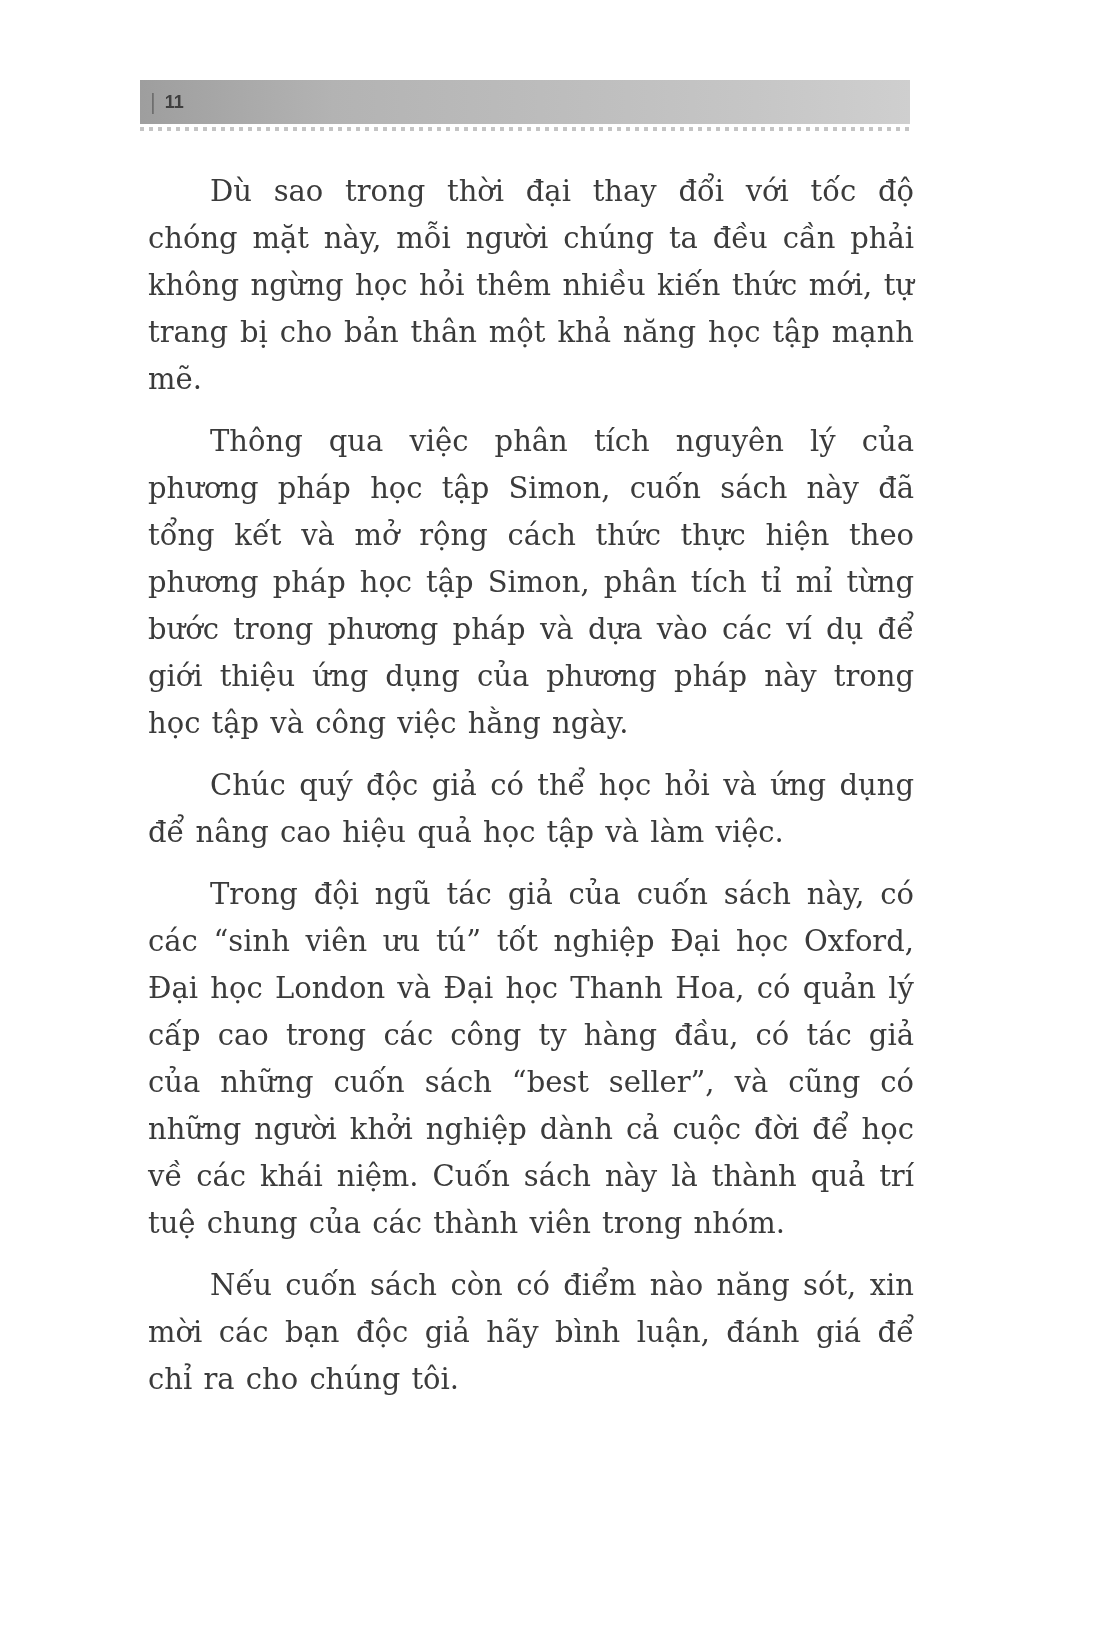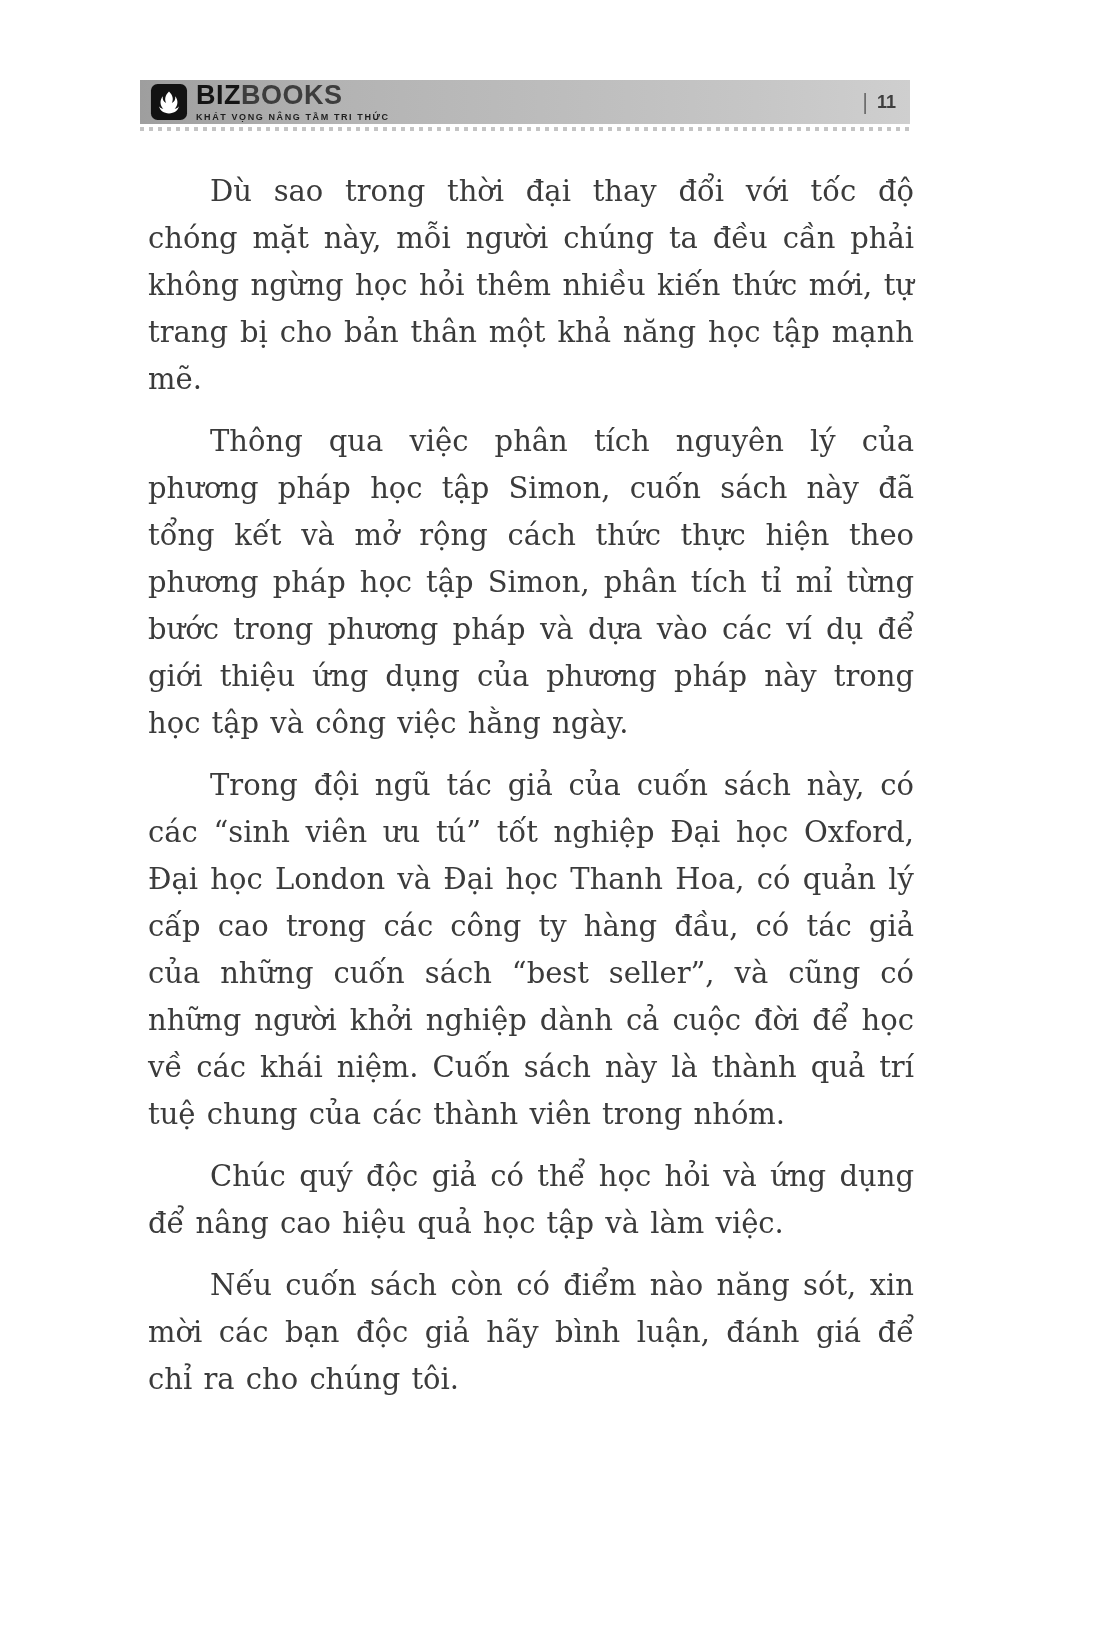--- a/index.html
+++ b/index.html
@@ -107,41 +107,29 @@
     word-spacing: 2px;
   }
 </style>
 </head>
 <body>
 
 <div class="page">
 
   <div class="header-bar">
 
-    <div class="brand">
-      <span class="brand-icon">
-        <svg viewBox="0 0 40 40" width="38" height="38" aria-hidden="true">
-          <rect x="1" y="1" width="38" height="38" rx="7" fill="#121212"></rect>
-          <path d="M20 9 C16 13 15 17 17 21 C14 20 13 17 13.5 14 C10 18 10.5 24 14 27 C12 27 10.5 26 9.5 24.5 C10.5 29 14.5 32 20 32 C25.5 32 29.5 29 30.5 24.5 C29.5 26 28 27 26 27 C29.5 24 30 18 26.5 14 C27 17 26 20 23 21 C25 17 24 13 20 9 Z" fill="#ffffff"></path>
-        </svg>
-      </span>
-      <span class="brand-textblock">
-        <span class="brand-name"><span class="biz">BIZ</span><span class="books">BOOKS</span></span>
-        <span class="brand-tagline">KHÁT VỌNG NÂNG TẦM TRI THỨC</span>
-      </span>
-    </div>
 
     <div class="page-number-wrap">
       <span class="page-number-sep">|</span>
       <span class="page-number">11</span>
     </div>
 
   </div>
 
   <div class="content">
     <p>Dù sao trong thời đại thay đổi với tốc độ chóng mặt này, mỗi người chúng ta đều cần phải không ngừng học hỏi thêm nhiều kiến thức mới, tự trang bị cho bản thân một khả năng học tập mạnh mẽ.</p>
     <p>Thông qua việc phân tích nguyên lý của phương pháp học tập Simon, cuốn sách này đã tổng kết và mở rộng cách thức thực hiện theo phương pháp học tập Simon, phân tích tỉ mỉ từng bước trong phương pháp và dựa vào các ví dụ để giới thiệu ứng dụng của phương pháp này trong học tập và công việc hằng ngày.</p>
+    <p>Chúc quý độc giả có thể học hỏi và ứng dụng để nâng cao hiệu quả học tập và làm việc.</p>
     <p>Trong đội ngũ tác giả của cuốn sách này, có các “sinh viên ưu tú” tốt nghiệp Đại học Oxford, Đại học London và Đại học Thanh Hoa, có quản lý cấp cao trong các công ty hàng đầu, có tác giả của những cuốn sách “best seller”, và cũng có những người khởi nghiệp dành cả cuộc đời để học về các khái niệm. Cuốn sách này là thành quả trí tuệ chung của các thành viên trong nhóm.</p>
-    <p>Chúc quý độc giả có thể học hỏi và ứng dụng để nâng cao hiệu quả học tập và làm việc.</p>
     <p>Nếu cuốn sách còn có điểm nào năng sót, xin mời các bạn độc giả hãy bình luận, đánh giá để chỉ ra cho chúng tôi.</p>
   </div>
 
 </div>
 
 </body></html>

